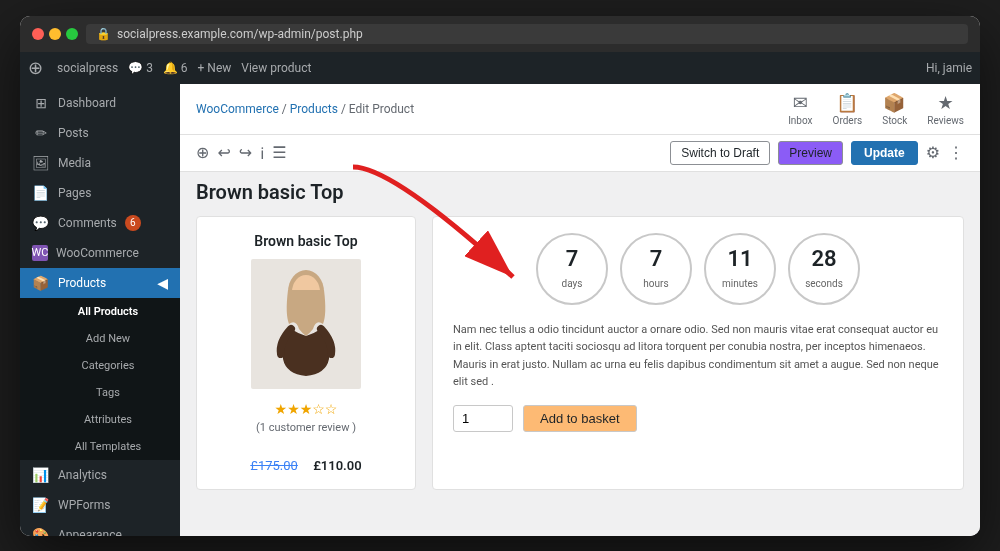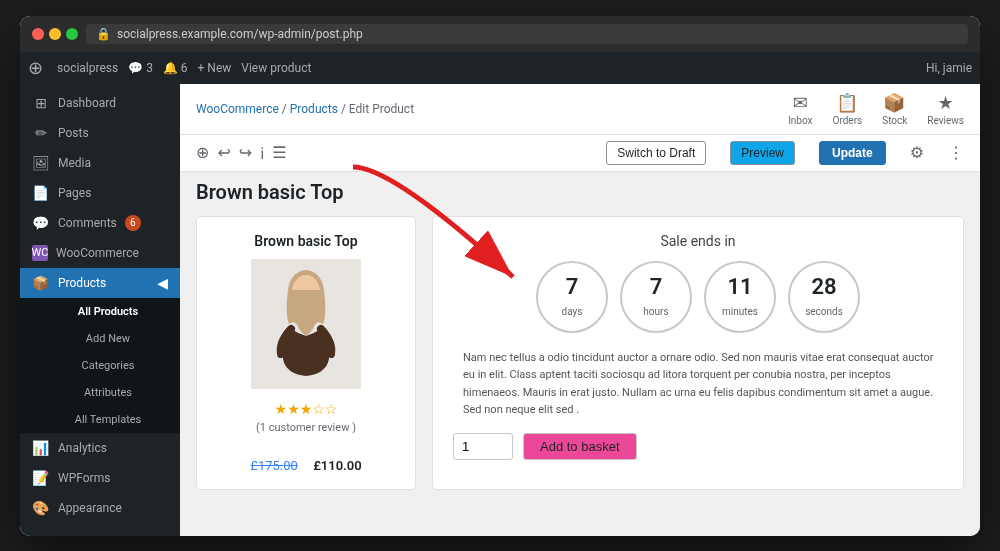--- a/index.html
+++ b/index.html
@@ -134,32 +134,32 @@
       background: #fff;
       border-bottom: 1px solid #e0e0e0;
       padding: 6px 16px;
       display: flex;
       align-items: center;
       justify-content: space-between;
       flex-shrink: 0;
     }
     .toolbar-icons { display: flex; gap: 8px; align-items: center; color: #646970; font-size: 16px; }
     .toolbar-icons span { cursor: pointer; }
-    .toolbar-actions { display: flex; align-items: center; gap: 24px; }
+    .toolbar-actions { display: flex; align-items: center; gap: 8px; }
     .btn-draft {
       background: #fff;
       border: 1px solid #8c8f94;
       border-radius: 3px;
       padding: 4px 10px;
       font-size: 12px;
       cursor: pointer;
       color: #1d2327;
     }
     .btn-preview {
-      background: #0ea5e9;
+      background: #8b5cf6;
       border: 1px solid #8c8f94;
       border-radius: 3px;
       padding: 4px 10px;
       font-size: 12px;
       cursor: pointer;
       color: #1d2327;
     }
     .btn-update {
       background: #2271b1;
       border: 1px solid #2271b1;
@@ -294,36 +294,35 @@
     .countdown-label {
       font-size: 10px;
       color: #666;
       margin-top: 8px;
     }
     .sale-description {
       font-size: 11px;
       color: #555;
       line-height: 1.6;
       margin-bottom: 14px;
-      margin-left: 10px;
     }
     .add-to-basket-row {
       display: flex;
       align-items: center;
       gap: 10px;
     }
     .qty-input {
       width: 60px;
       border: 1px solid #c8c8c8;
       border-radius: 3px;
       padding: 5px 8px;
       font-size: 13px;
     }
     .btn-basket {
-      background: #ec4899;
+      background: #fdba74;
       border: 1px solid #c8c8c8;
       border-radius: 3px;
       padding: 5px 16px;
       font-size: 13px;
       cursor: pointer;
       color: #1d2327;
     }
   </style>
 </head>
 <body>
@@ -394,20 +393,23 @@
 
         <div class="sidebar-submenu">
           <div class="sidebar-item active">
             <span>All Products</span>
           </div>
           <div class="sidebar-item">
             <span>Add New</span>
           </div>
           <div class="sidebar-item">
             <span>Categories</span>
+          </div>
+          <div class="sidebar-item">
+            <span>Tags</span>
           </div>
           <div class="sidebar-item">
             <span>Attributes</span>
           </div>
           <div class="sidebar-item">
             <span>All Templates</span>
           </div>
         </div>
 
         <div class="sidebar-item">
@@ -509,21 +511,20 @@
 
               <svg style="position:absolute; top:-60px; left:-120px; width:300px; height:160px; pointer-events:none; z-index:10;" viewBox="0 0 300 160">
                 <defs>
                   <marker id="arrowhead" markerWidth="10" markerHeight="7" refX="10" refY="3.5" orient="auto">
                     <polygon points="0 0, 10 3.5, 0 7" fill="#e02020"></polygon>
                   </marker>
                 </defs>
                 <path d="M 40 10 Q 80 10 200 120" stroke="#e02020" stroke-width="5" fill="none" marker-end="url(#arrowhead)"></path>
               </svg>
 
-              <div class="sale-ends-title">Sale ends in</div>
               <div class="countdown-circles">
                 <div class="countdown-circle">
                   <span class="countdown-number">7</span>
                   <span class="countdown-label">days</span>
                 </div>
                 <div class="countdown-circle">
                   <span class="countdown-number">7</span>
                   <span class="countdown-label">hours</span>
                 </div>
                 <div class="countdown-circle">

